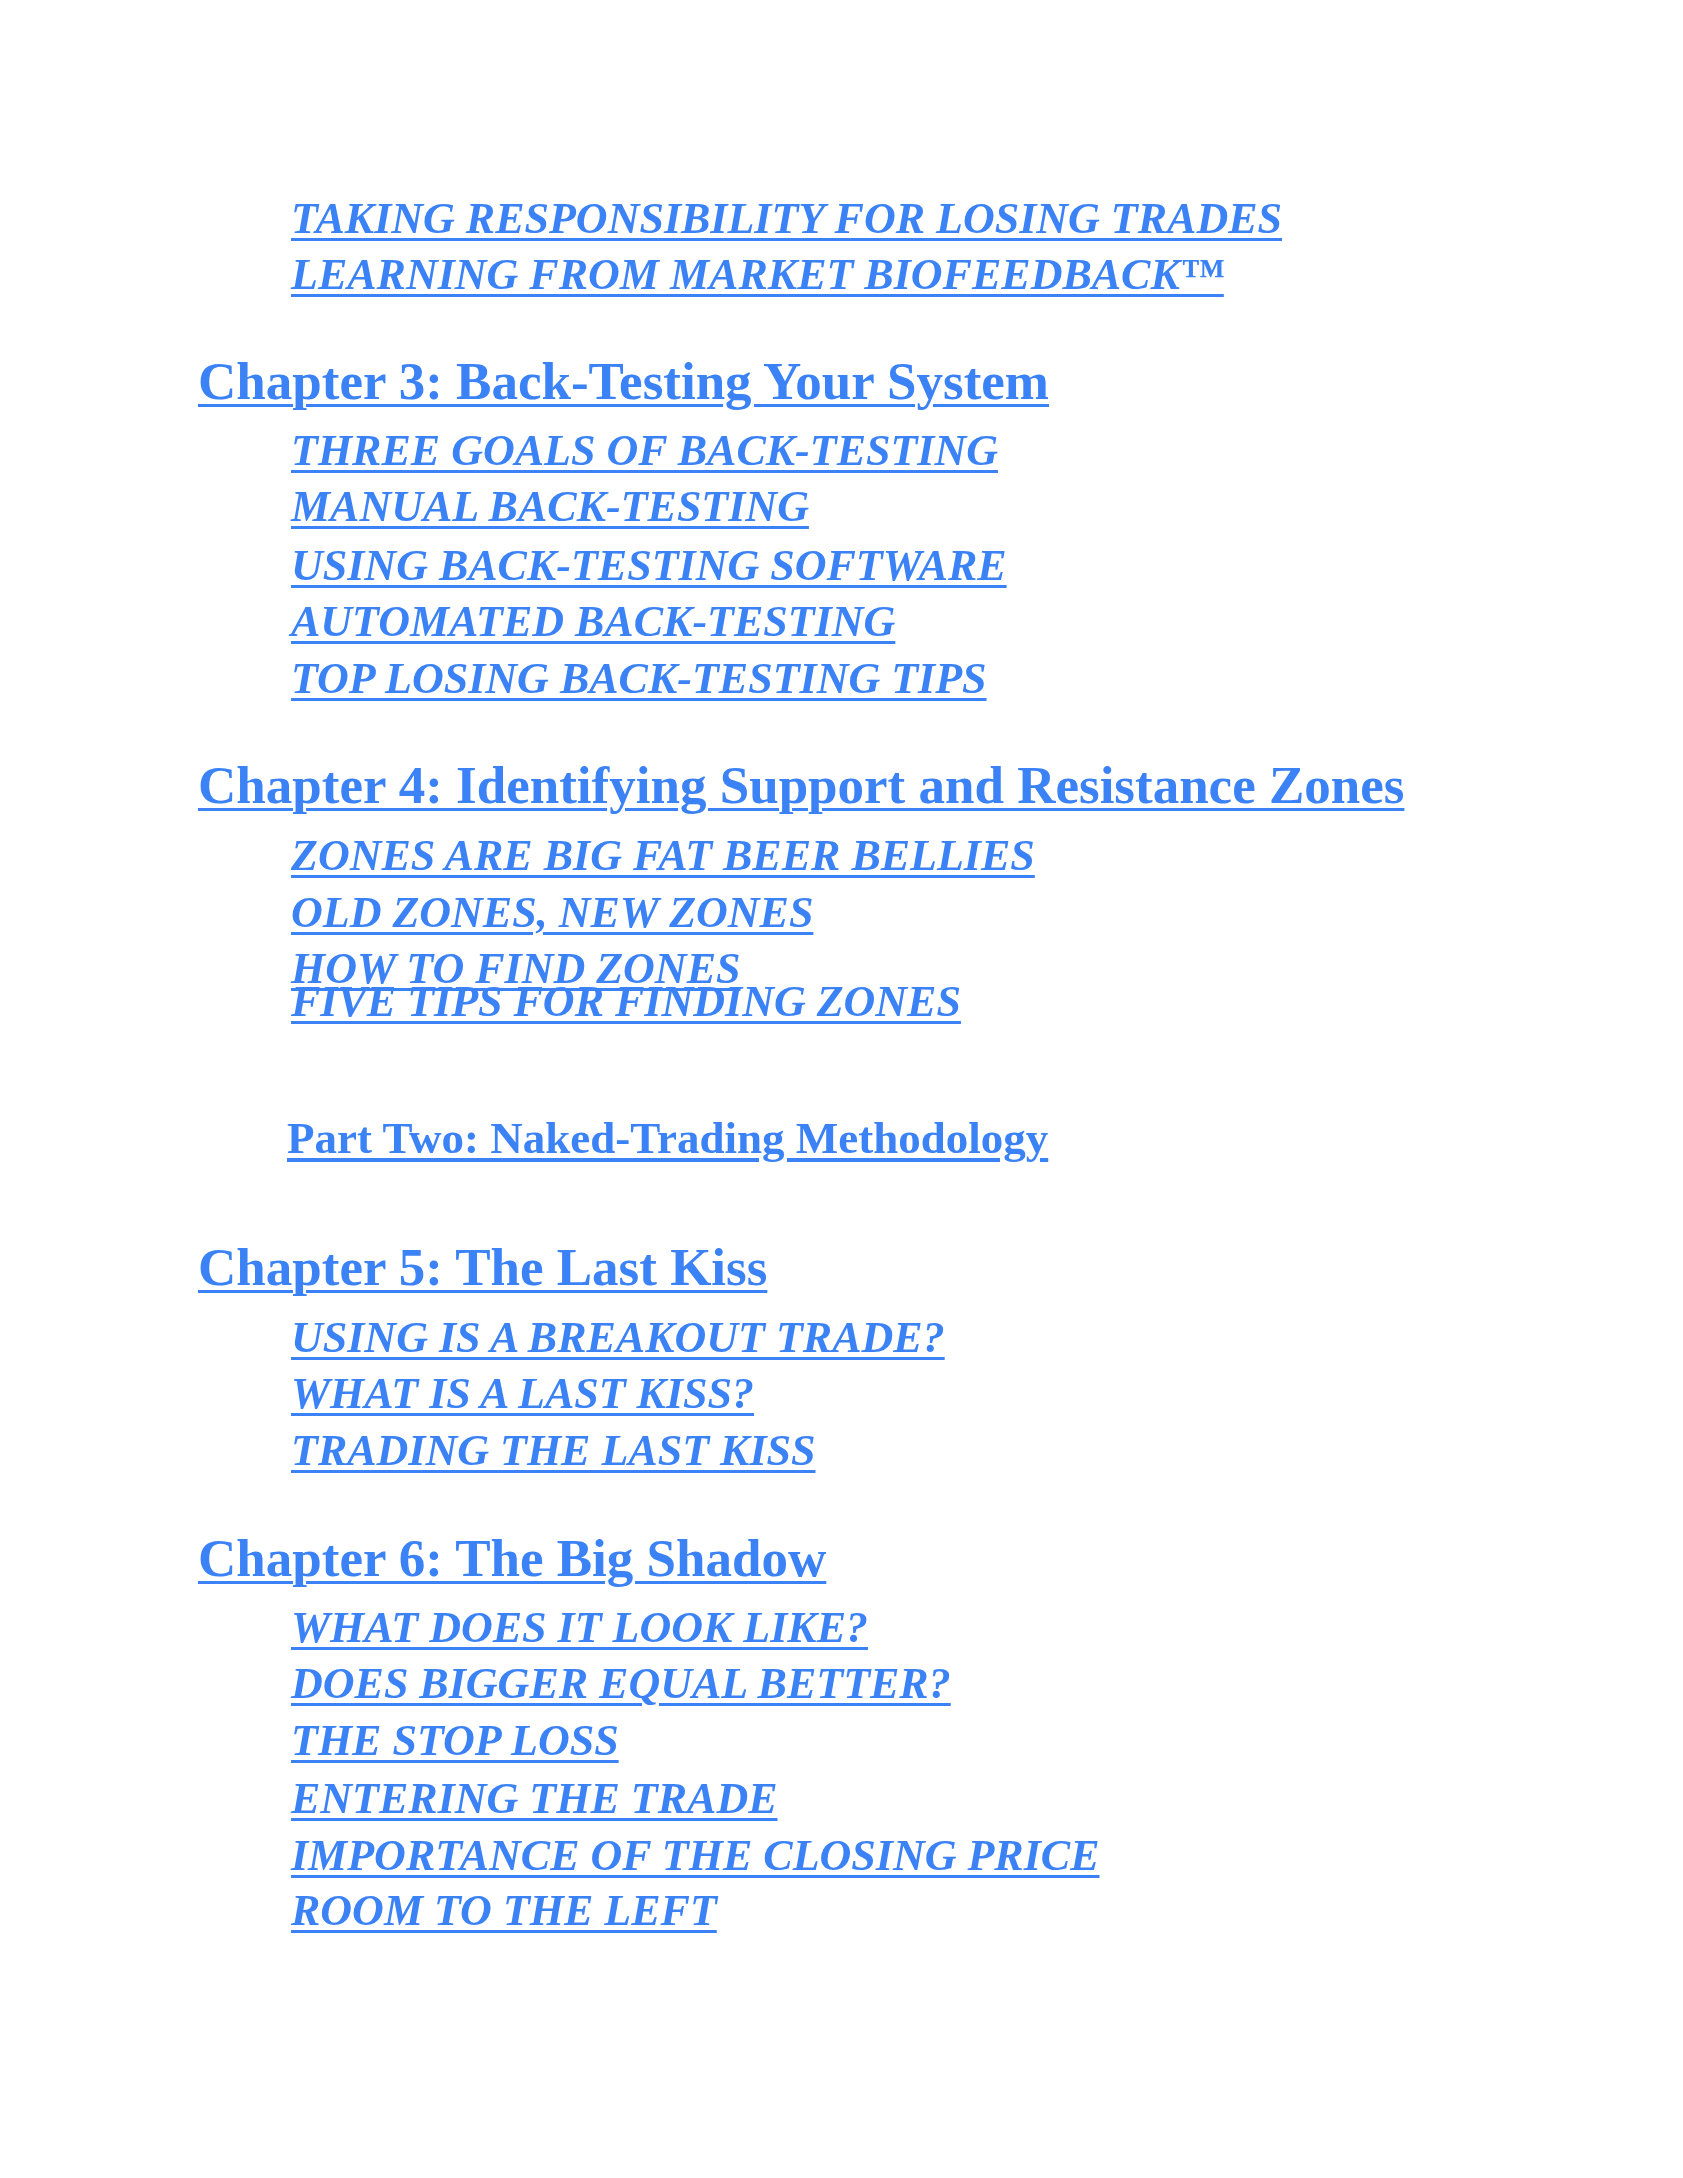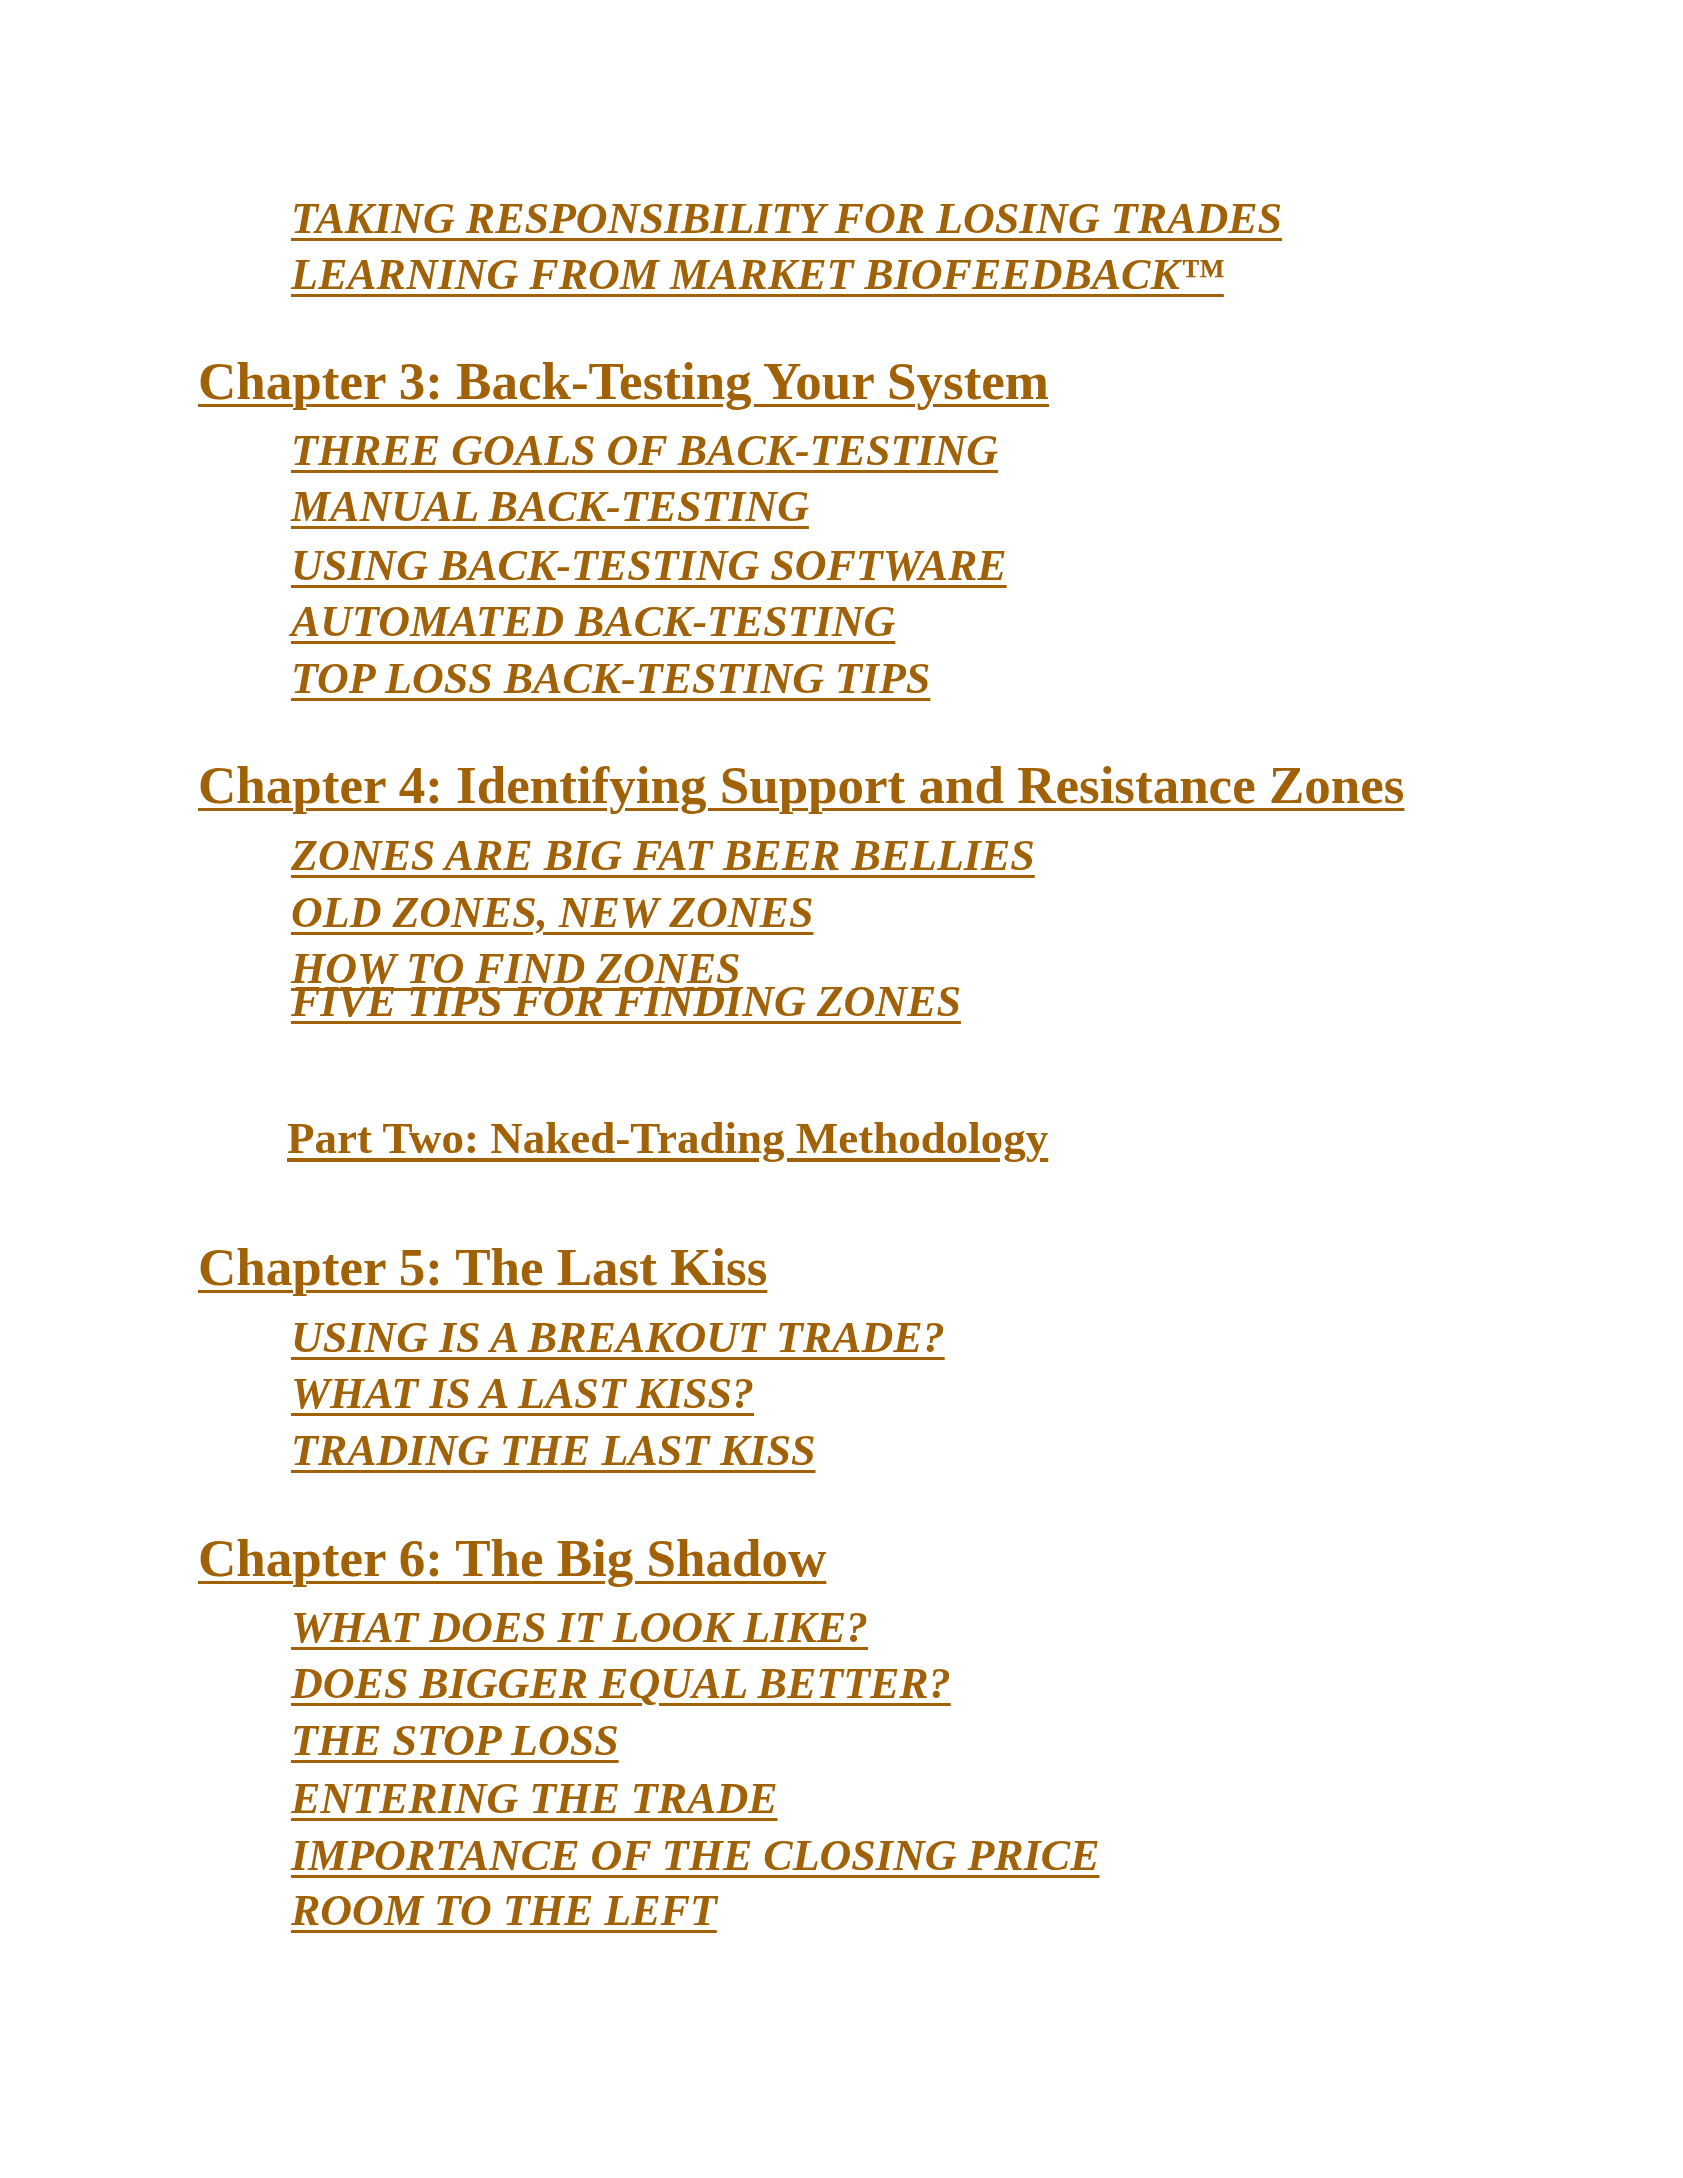--- a/index.html
+++ b/index.html
@@ -1,37 +1,37 @@
 <!DOCTYPE html>
 <html><head>
 <meta charset="utf-8">
 <style>
   html, body { margin:0; padding:0; background:#ffffff; }
   body { width:1683px; height:2178px; position:relative; overflow:hidden;
          font-family:"Liberation Serif", serif; }
-  .line { position:absolute; white-space:nowrap; color:#a16207;
+  .line { position:absolute; white-space:nowrap; color:#3b82f6;
           text-decoration:underline; text-decoration-thickness:3px; text-underline-offset:5px;
           font-weight:bold; }
   .item { left:291px; font-size:44px; font-style:italic; line-height:1; }
   .chapter { left:198px; font-size:53px; line-height:1; }
   .part { left:287px; font-size:45px; font-style:normal; line-height:1; text-decoration-thickness:4px; }
 </style>
 </head>
 <body>
 
 <div>
   <a class="line item" style="top:197px">TAKING RESPONSIBILITY FOR LOSING TRADES</a>
   <a class="line item" style="top:253px">LEARNING FROM MARKET BIOFEEDBACK™</a>
 
   <a class="line chapter" style="top:355px">Chapter 3: Back-Testing Your System</a>
   <a class="line item" style="top:429px">THREE GOALS OF BACK-TESTING</a>
   <a class="line item" style="top:485px">MANUAL BACK-TESTING</a>
   <a class="line item" style="top:544px">USING BACK-TESTING SOFTWARE</a>
   <a class="line item" style="top:600px">AUTOMATED BACK-TESTING</a>
-  <a class="line item" style="top:657px">TOP LOSS BACK-TESTING TIPS</a>
+  <a class="line item" style="top:657px">TOP LOSING BACK-TESTING TIPS</a>
 
   <a class="line chapter" style="top:759px">Chapter 4: Identifying Support and Resistance Zones</a>
   <a class="line item" style="top:834px">ZONES ARE BIG FAT BEER BELLIES</a>
   <a class="line item" style="top:891px">OLD ZONES, NEW ZONES</a>
   <a class="line item" style="top:947px">HOW TO FIND ZONES</a>
   <a class="line item" style="top:980px">FIVE TIPS FOR FINDING ZONES</a>
 
   <a class="line part" style="top:1116px">Part Two: Naked-Trading Methodology</a>
 
   <a class="line chapter" style="top:1241px">Chapter 5: The Last Kiss</a>

